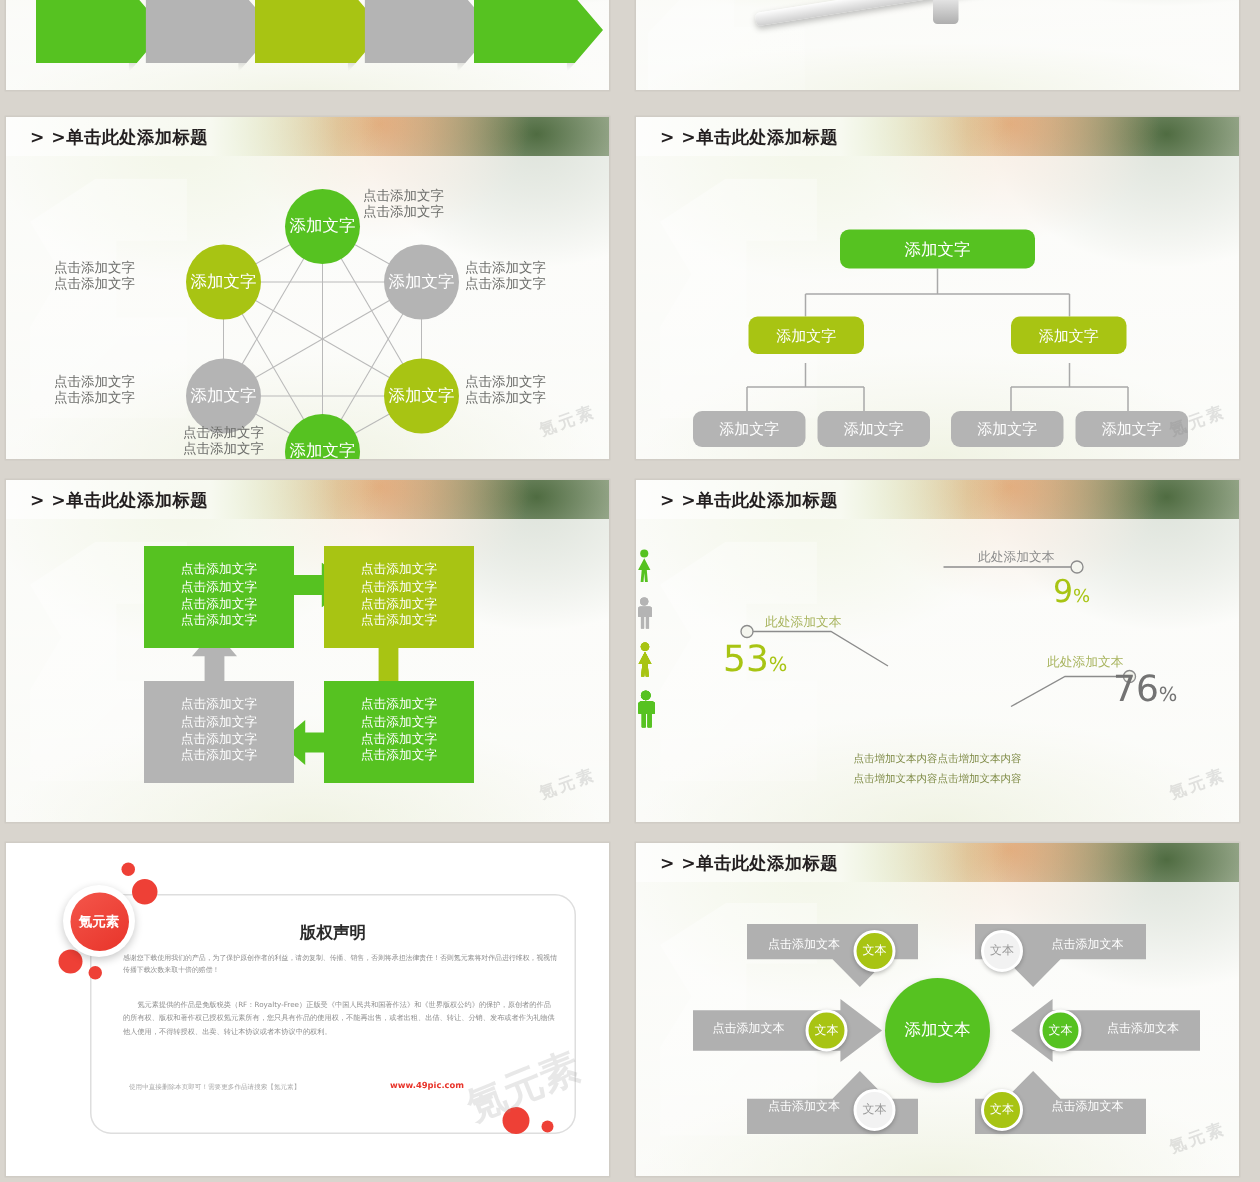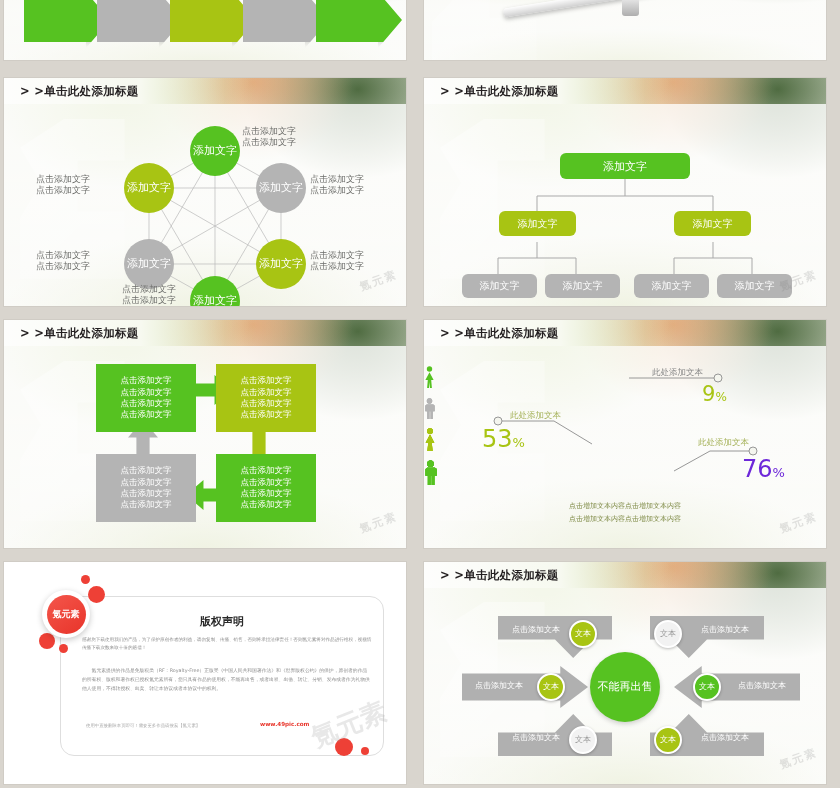--- a/index.html
+++ b/index.html
@@ -399,21 +399,21 @@
     <div class="lbl" style="left:86px;top:90px;font-size:8.5px;color:#a8b45e;">
       <span>此处添加文本</span>
     </div>
     <div style="position:absolute;left:58px;top:105px;color:#a8c413;font-size:24px;">
       <span>53</span><span style="font-size:13px;">%</span>
     </div>
 
     <div class="lbl" style="left:274px;top:117px;font-size:8.5px;color:#a8b45e;">
       <span>此处添加文本</span>
     </div>
-    <div style="position:absolute;left:318px;top:135px;color:#6d28d9;font-size:24px;">
+    <div style="position:absolute;left:318px;top:125px;color:#737373;font-size:24px;">
       <span>76</span><span style="font-size:13px;">%</span>
     </div>
 
     <div style="position:absolute;left:0;right:0;top:180px;text-align:center;color:#7e8a45;font-size:7px;line-height:1.8;">
       <div>点击增加文本内容点击增加文本内容</div>
       <div>点击增加文本内容点击增加文本内容</div>
     </div>
     <div class="pwm">氪元素</div>
   </div>
 
@@ -498,19 +498,19 @@
 
     <div style="position:absolute;left:226px;top:152px;width:114px;height:42px;background:#b0b0b0;
                 clip-path:polygon(0 44%,18% 44%,34% 0,50% 44%,100% 44%,100% 100%,0 100%);
                 filter:drop-shadow(1px 2px 2px rgba(0,0,0,.15));"></div>
     <div style="position:absolute;left:268px;top:170px;width:66px;text-align:center;color:#fff;font-size:8px;">点击添加文本</div>
     <div class="circ" style="left:230px;top:164px;width:28px;height:28px;background:#a8c413;border:2px solid #fff;font-size:8px;box-shadow:0 1px 3px rgba(0,0,0,.25);">
       <span>文本</span>
     </div>
 
     <div class="circ" style="left:166px;top:90px;width:70px;height:70px;background:#56c221;font-size:11px;box-shadow:0 2px 5px rgba(0,0,0,.18);">
-      <span>不能再出售</span>
+      <span>添加文本</span>
     </div>
 
     <div class="pwm">氪元素</div>
   </div>
 
 </div>
 
 </body></html>

